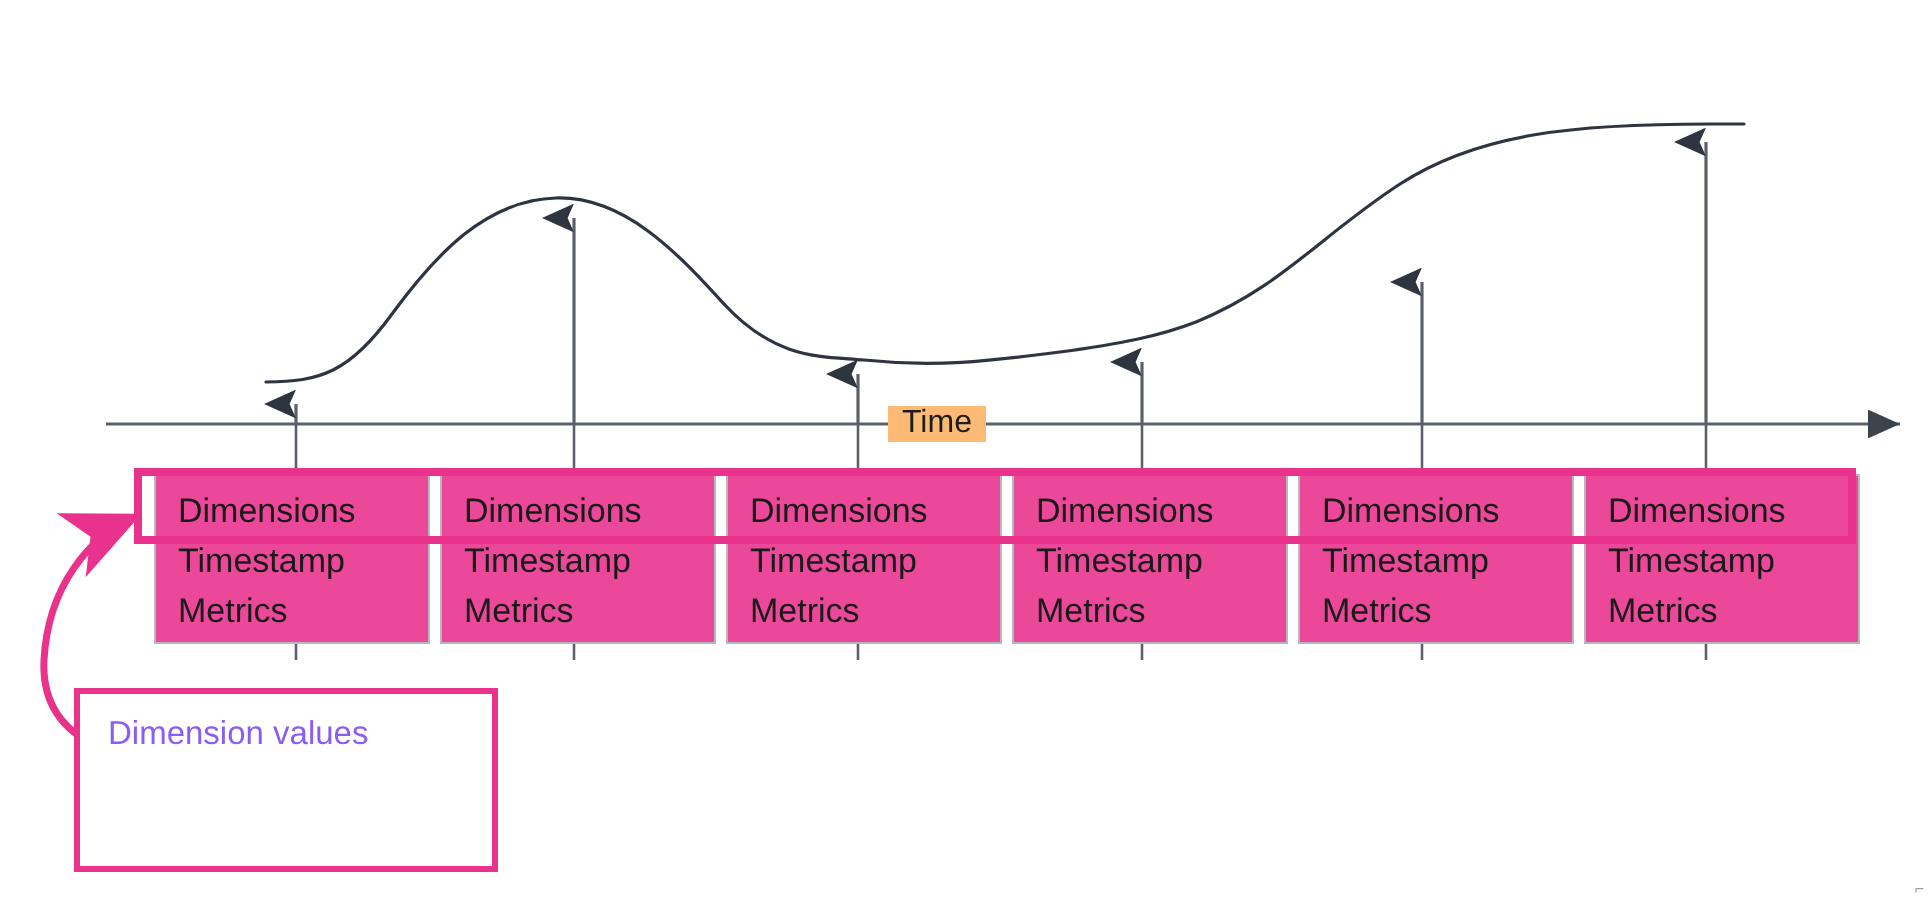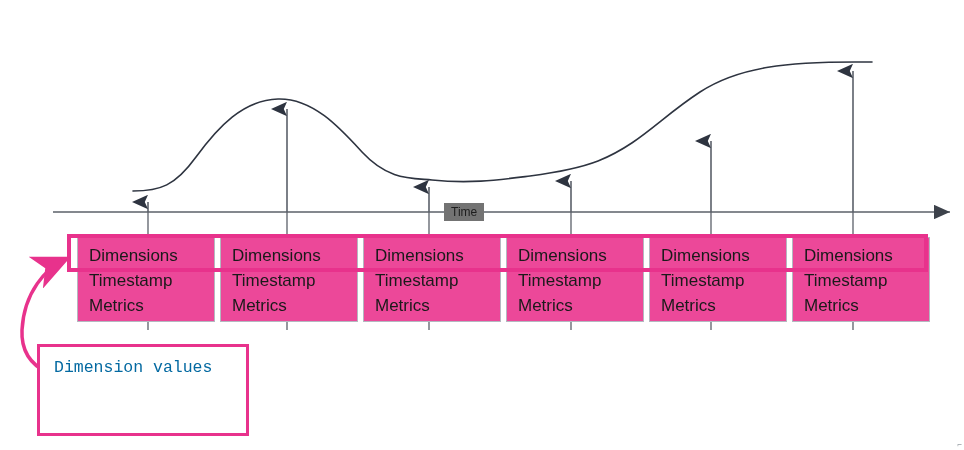--- a/index.html
+++ b/index.html
@@ -24,23 +24,23 @@
   svg.layer {
     position: absolute;
     left: 0;
     top: 0;
     width: 964px;
     height: 450px;
     overflow: visible;
   }
   .axis-label {
     position: absolute;
-    font-size: 12px;
+    font-size: 16px;
     color: #1d1d1d;
-    background: #737373;
+    background: #fdba74;
     padding: 0 7px;
     line-height: 18px;
     white-space: nowrap;
   }
   .record-box {
     position: absolute;
     box-sizing: border-box;
     border: 1.3px solid #b4b8c0;
     background: #ec4899;
   }
@@ -66,23 +66,22 @@
     box-sizing: border-box;
     border: 3.5px solid #e8328c;
     background: #ffffff;
   }
   .callout-text {
     position: absolute;
     left: 14px;
     top: 9px;
     font-size: 16.5px;
     line-height: 23px;
-    color: #0369a1;
+    color: #8b5cf6;
     white-space: nowrap;
-    font-family: Liberation Mono, monospace;
   }
   .callout-text span { display: block; }
   .corner-mark {
     position: absolute;
     right: 2px;
     bottom: 1px;
     width: 10px;
     height: 9px;
     font-size: 8px;
     color: #9aa0a6;

